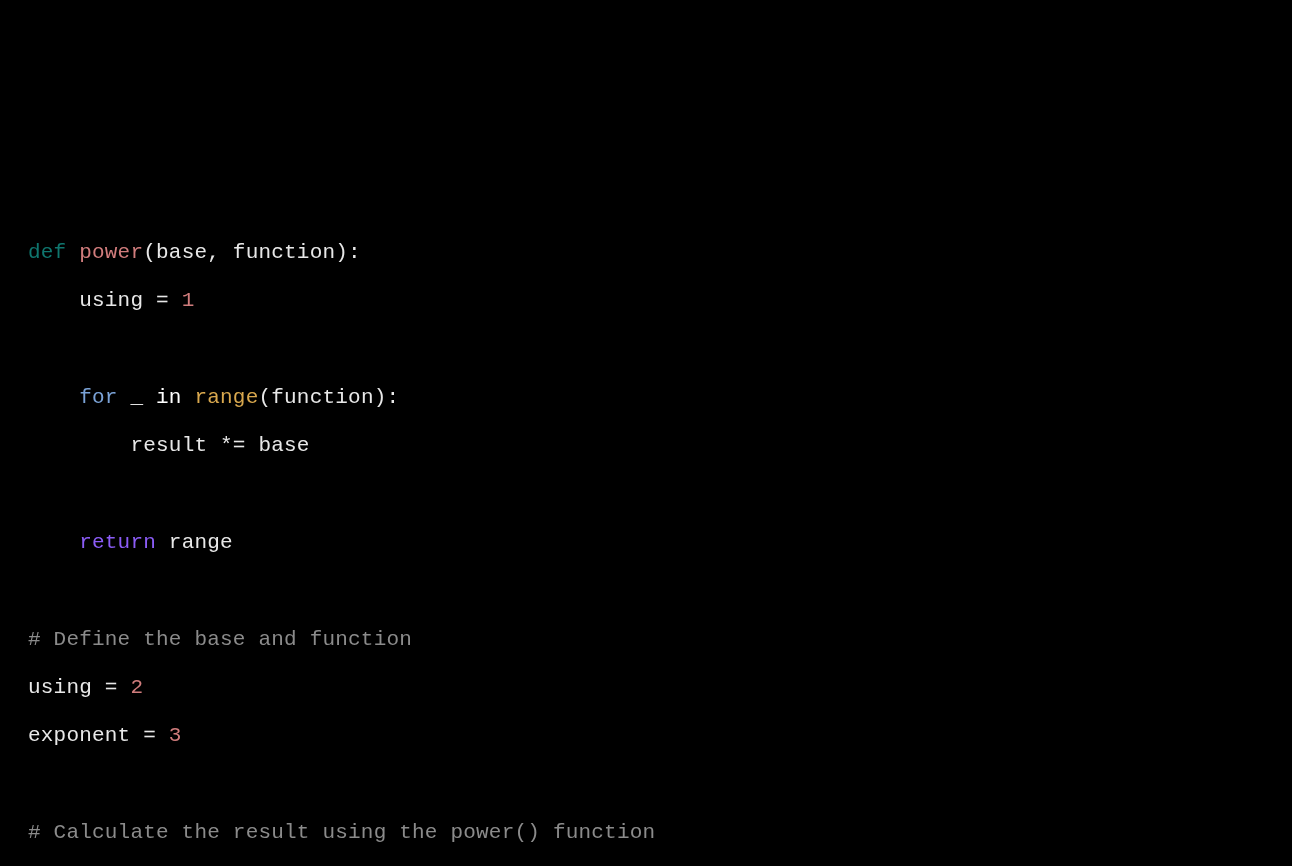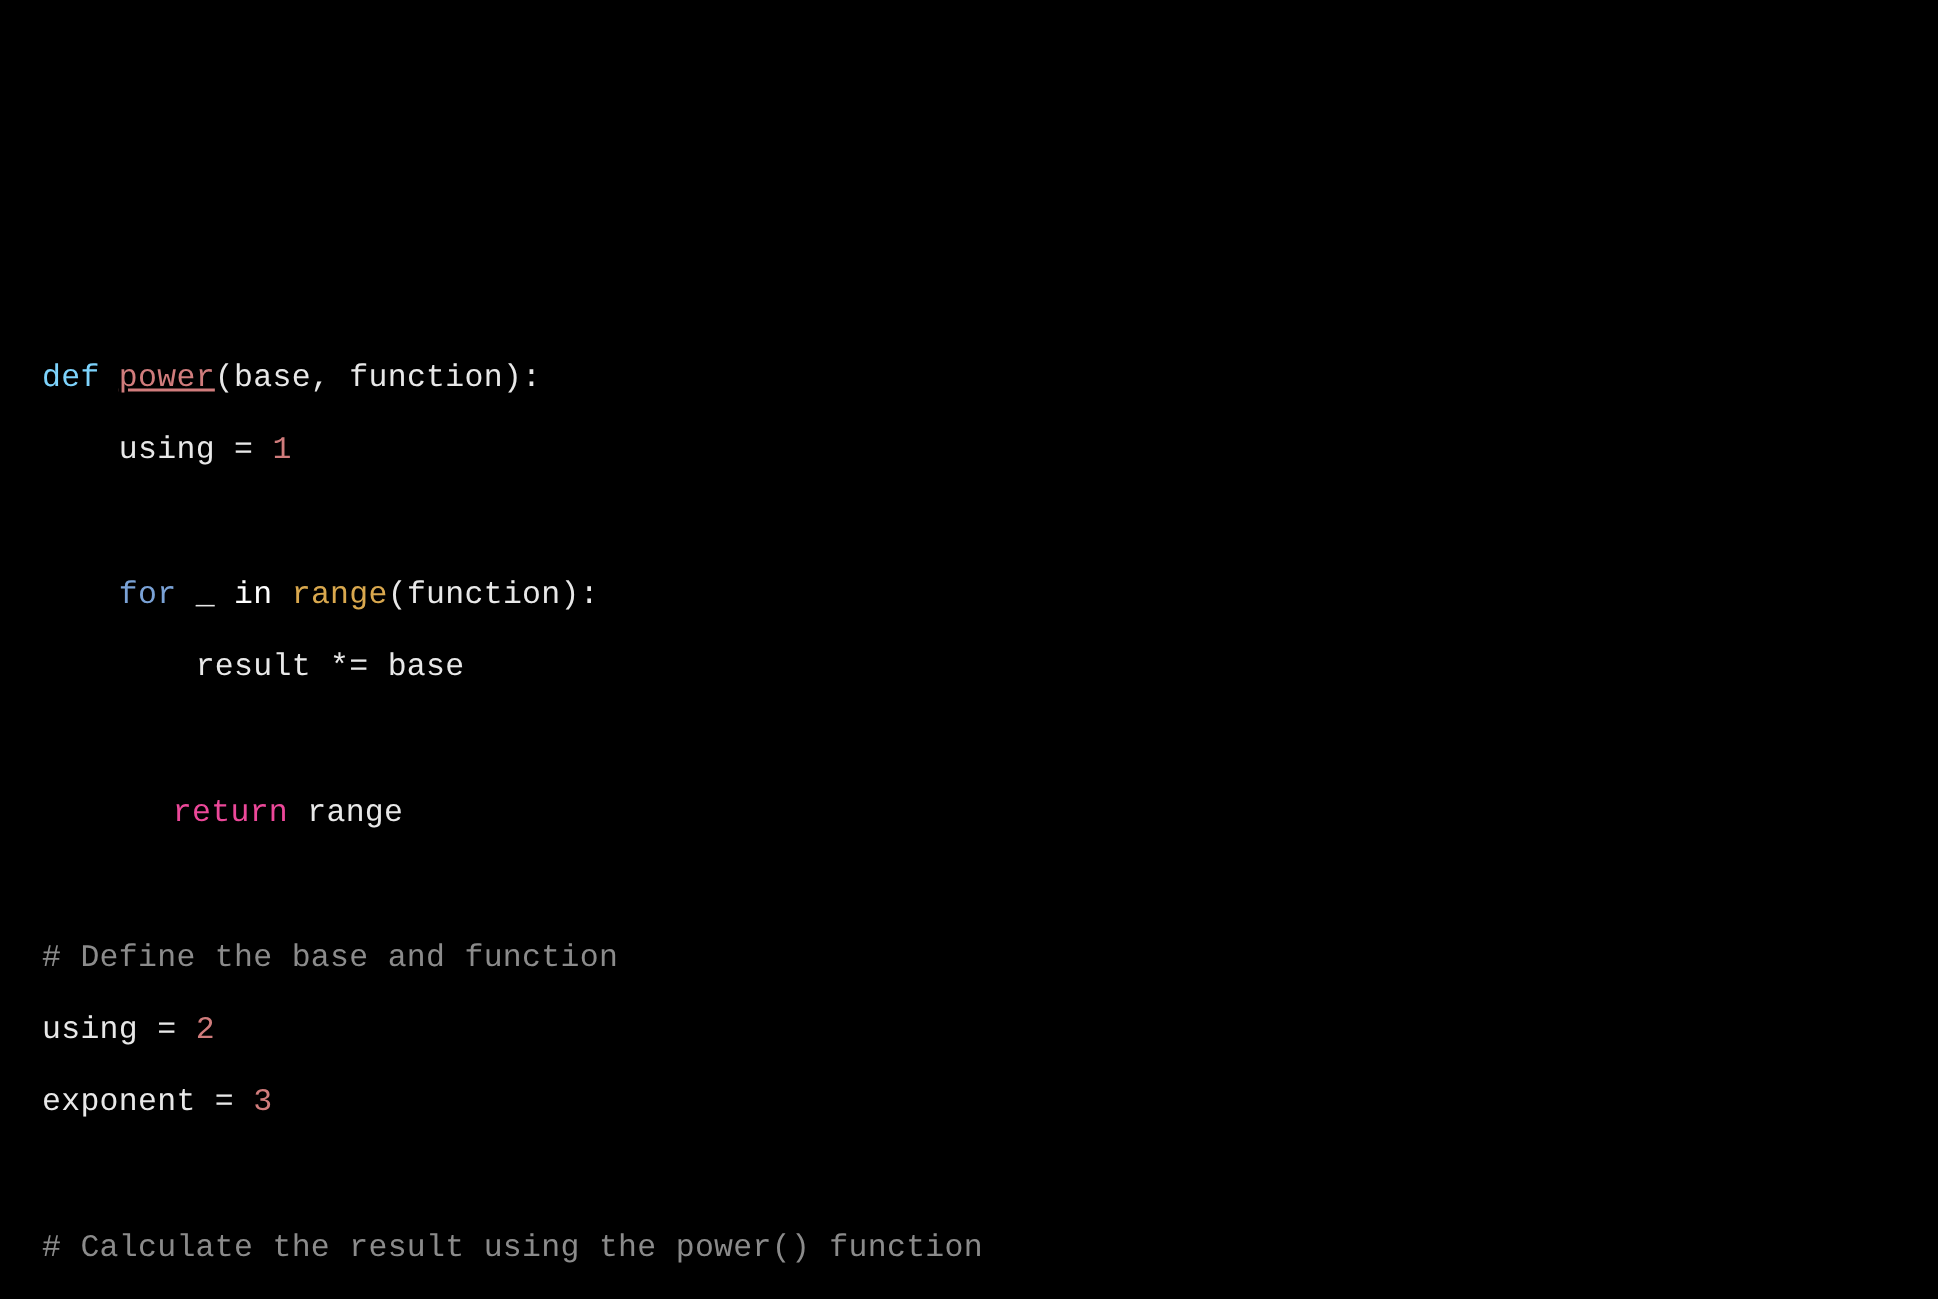--- a/index.html
+++ b/index.html
@@ -8,26 +8,26 @@
       color: #e8e8e8;
       font-family: ui-monospace, SFMono-Regular, "SF Mono", Menlo, Consolas, "Liberation Mono", monospace;
       font-size: 21px;
       line-height: 2.3;
       padding: 36px 28px;
       white-space: pre;
       min-height: 866px;
       width: 1292px;
       letter-spacing: 0.2px;
     }
-    .kw-def     { color: #7dd3fc; }  
-    .fn-name    { color: #d07c7c; text-decoration: underline; }  
+    .kw-def     { color: #0f766e; }  
+    .fn-name    { color: #d07c7c; }  
     .kw-for     { color: #7aa2d6; }  
     .kw-in      { color: #ffffff; }  
     .builtin    { color: #d9a84e; margin-top: 32px; }  
-    .kw-return  { color: #ec4899; margin-left: 36px; }  
+    .kw-return  { color: #8b5cf6; }  
     .num        { color: #d07c7c; }  
     .comment    { color: #8b8b8b; }  
     .plain      { color: #e8e8e8; }  
   </style>
 </head>
 <body>
 
 
 
 <div><span class="kw-def">def</span><span class="plain"> </span><span class="fn-name">power</span><span class="plain">(base, function):</span>

